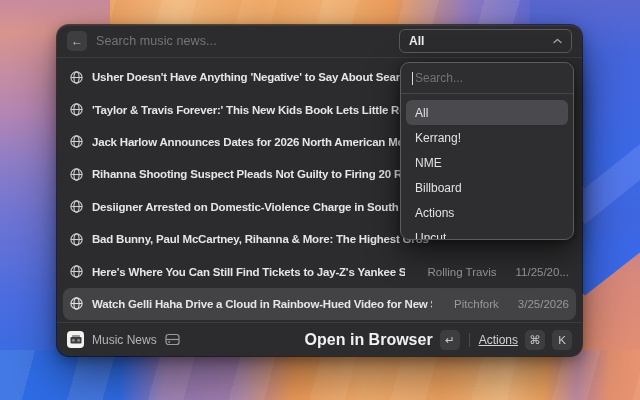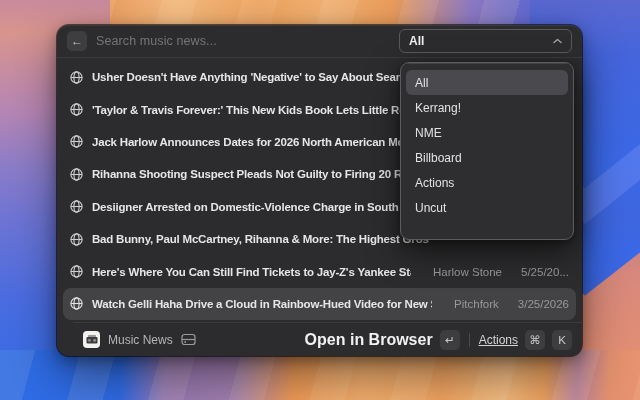--- a/index.html
+++ b/index.html
@@ -49,21 +49,21 @@
   .row { height:32.4px; display:flex; align-items:center; gap:9px; padding:0 7px; border-radius:8px; }
   .row.selected { background:#434346; }
   .globe { flex:0 0 auto; display:flex; }
   .row-title { font-size:11.5px; font-weight:600; color:#e6e6e8; letter-spacing:-0.2px;
     white-space:nowrap; overflow:hidden; flex:0 1 auto; }
   .row-spacer { flex:1 1 0; min-width:4px; }
   .row-source { font-size:11.5px; color:#98989b; white-space:nowrap; flex:0 0 auto; }
   .row-date { font-size:11.5px; color:#98989b; white-space:nowrap; flex:0 0 auto; margin-left:10px; }
 
   
-  .footer { flex:0 0 34px; border-top:1px solid #3b3b3e; display:flex; align-items:center; gap:8px; padding:0 10px;margin-left:16px; }
+  .footer { flex:0 0 34px; border-top:1px solid #3b3b3e; display:flex; align-items:center; gap:8px; padding:0 10px; }
   .app-icon { width:17px; height:17px; border-radius:4px; background:#f4f2ee; display:flex; align-items:center; justify-content:center; }
   .app-name { font-size:12px; color:#b5b5b8; }
   .drive-ico { display:flex; }
   .footer-right { margin-left:auto; display:flex; align-items:center; gap:7px; }
   .action-label { font-size:16px; font-weight:700; color:#f0f0f2; }
   .action-label2 { font-size:12px; color:#d4d4d7;text-decoration:underline; }
   .keycap { min-width:20px; height:20px; padding:0 4px; background:#3d3d40; border-radius:5px;
     display:flex; align-items:center; justify-content:center; font-size:11.5px; color:#c7c7ca; }
   .vsep { width:1px; height:14px; background:#4a4a4d; margin:0 2px; }
 
@@ -195,22 +195,22 @@
           <svg width="13" height="13" viewBox="0 0 13 13">
             <g fill="none" stroke="#cfcfd2" stroke-width="1.1">
               <circle cx="6.5" cy="6.5" r="5.6"></circle>
               <ellipse cx="6.5" cy="6.5" rx="2.6" ry="5.6"></ellipse>
               <path d="M0.9 6.5 H12.1"></path>
             </g>
           </svg>
         </span>
       <span class="row-title">Here's Where You Can Still Find Tickets to Jay-Z's Yankee Stadium S...</span>
       <span class="row-spacer"></span>
-      <span class="row-source">Harlow Stone</span>
-      <span class="row-date">5/25/20...</span>
+      <span class="row-source">Rolling Travis</span>
+      <span class="row-date">11/25/20...</span>
     </div>
 
     <div class="row selected">
       <span class="globe">
           <svg width="13" height="13" viewBox="0 0 13 13">
             <g fill="none" stroke="#e2e2e4" stroke-width="1.1">
               <circle cx="6.5" cy="6.5" r="5.6"></circle>
               <ellipse cx="6.5" cy="6.5" rx="2.6" ry="5.6"></ellipse>
               <path d="M0.9 6.5 H12.1"></path>
             </g>
@@ -245,20 +245,24 @@
       <span class="action-label">Open in Browser</span>
       <span class="keycap">↵</span>
       <span class="vsep"></span>
       <span class="action-label2">Actions</span>
       <span class="keycap">⌘</span>
       <span class="keycap">K</span>
     </div>
   </div>
 
   <div class="dropdown">
+    <div class="dd-search">
+      <span class="dd-cursor"></span>
+      <span class="dd-ph">Search...</span>
+    </div>
     <div class="dd-divider"></div>
     <div class="dd-options">
       <div class="dd-option selected">All</div>
       <div class="dd-option">Kerrang!</div>
       <div class="dd-option">NME</div>
       <div class="dd-option">Billboard</div>
       <div class="dd-option">Actions</div>
       <div class="dd-option">Uncut</div>
     </div>
   </div>

